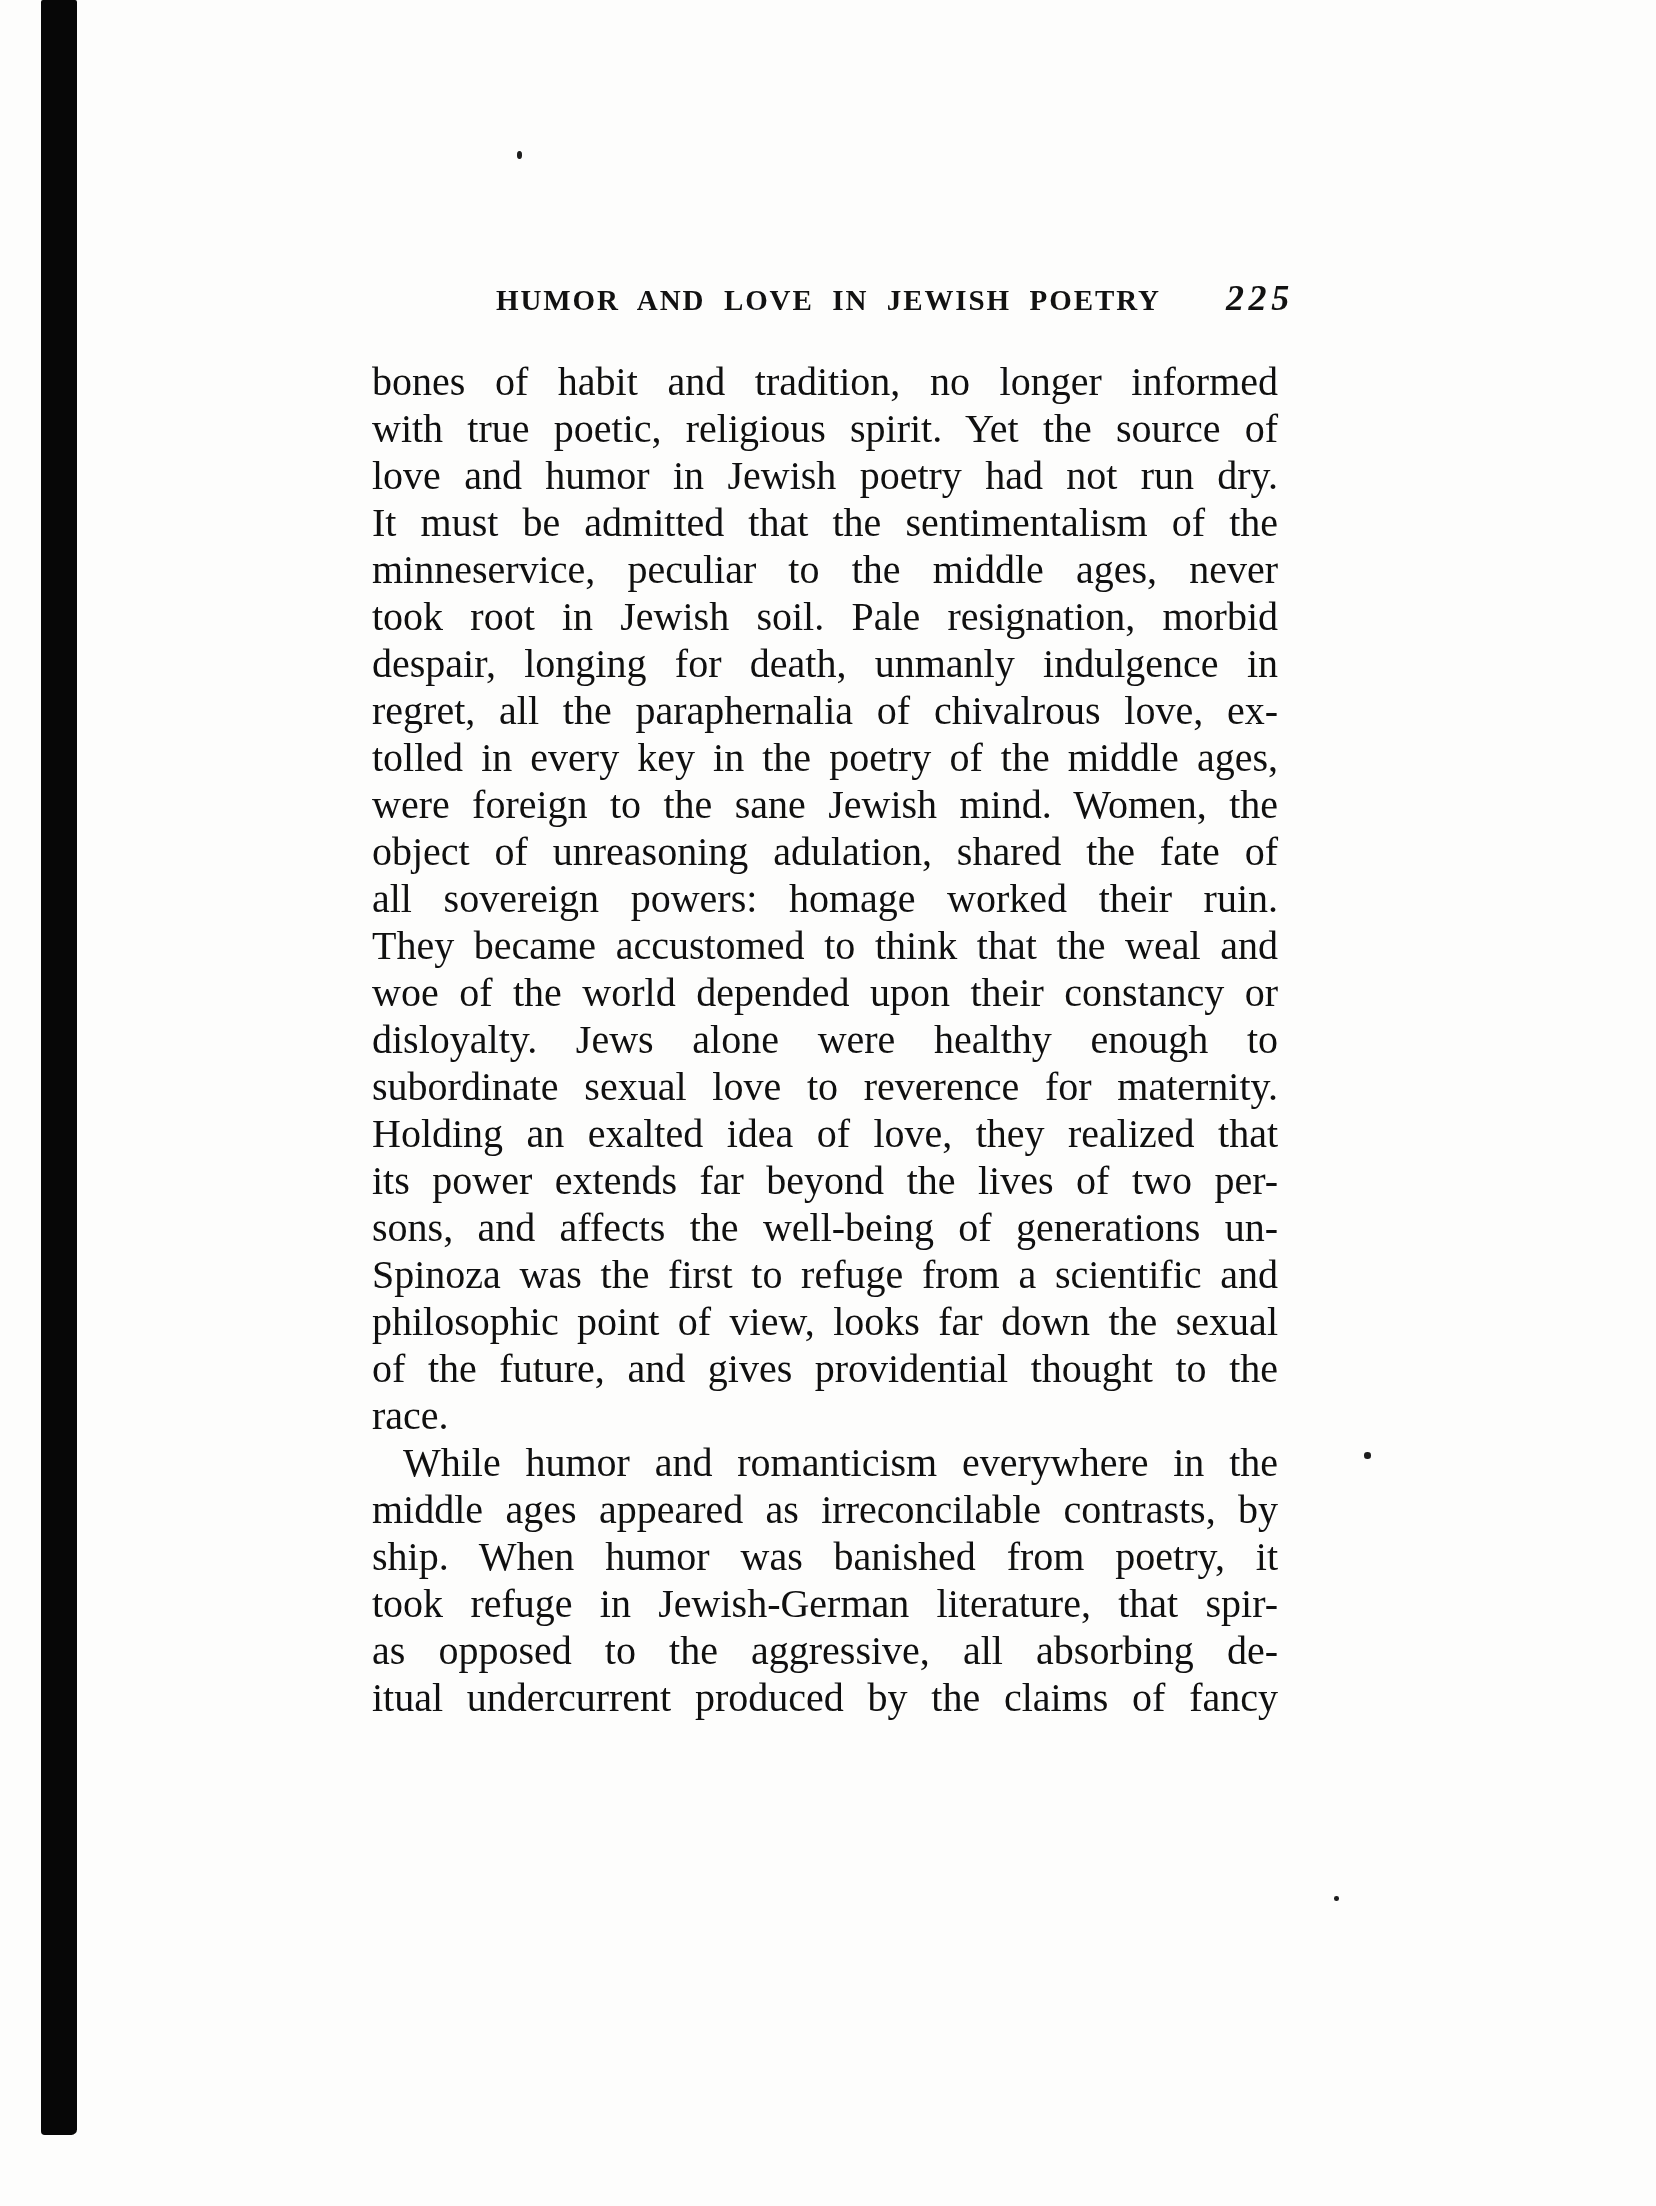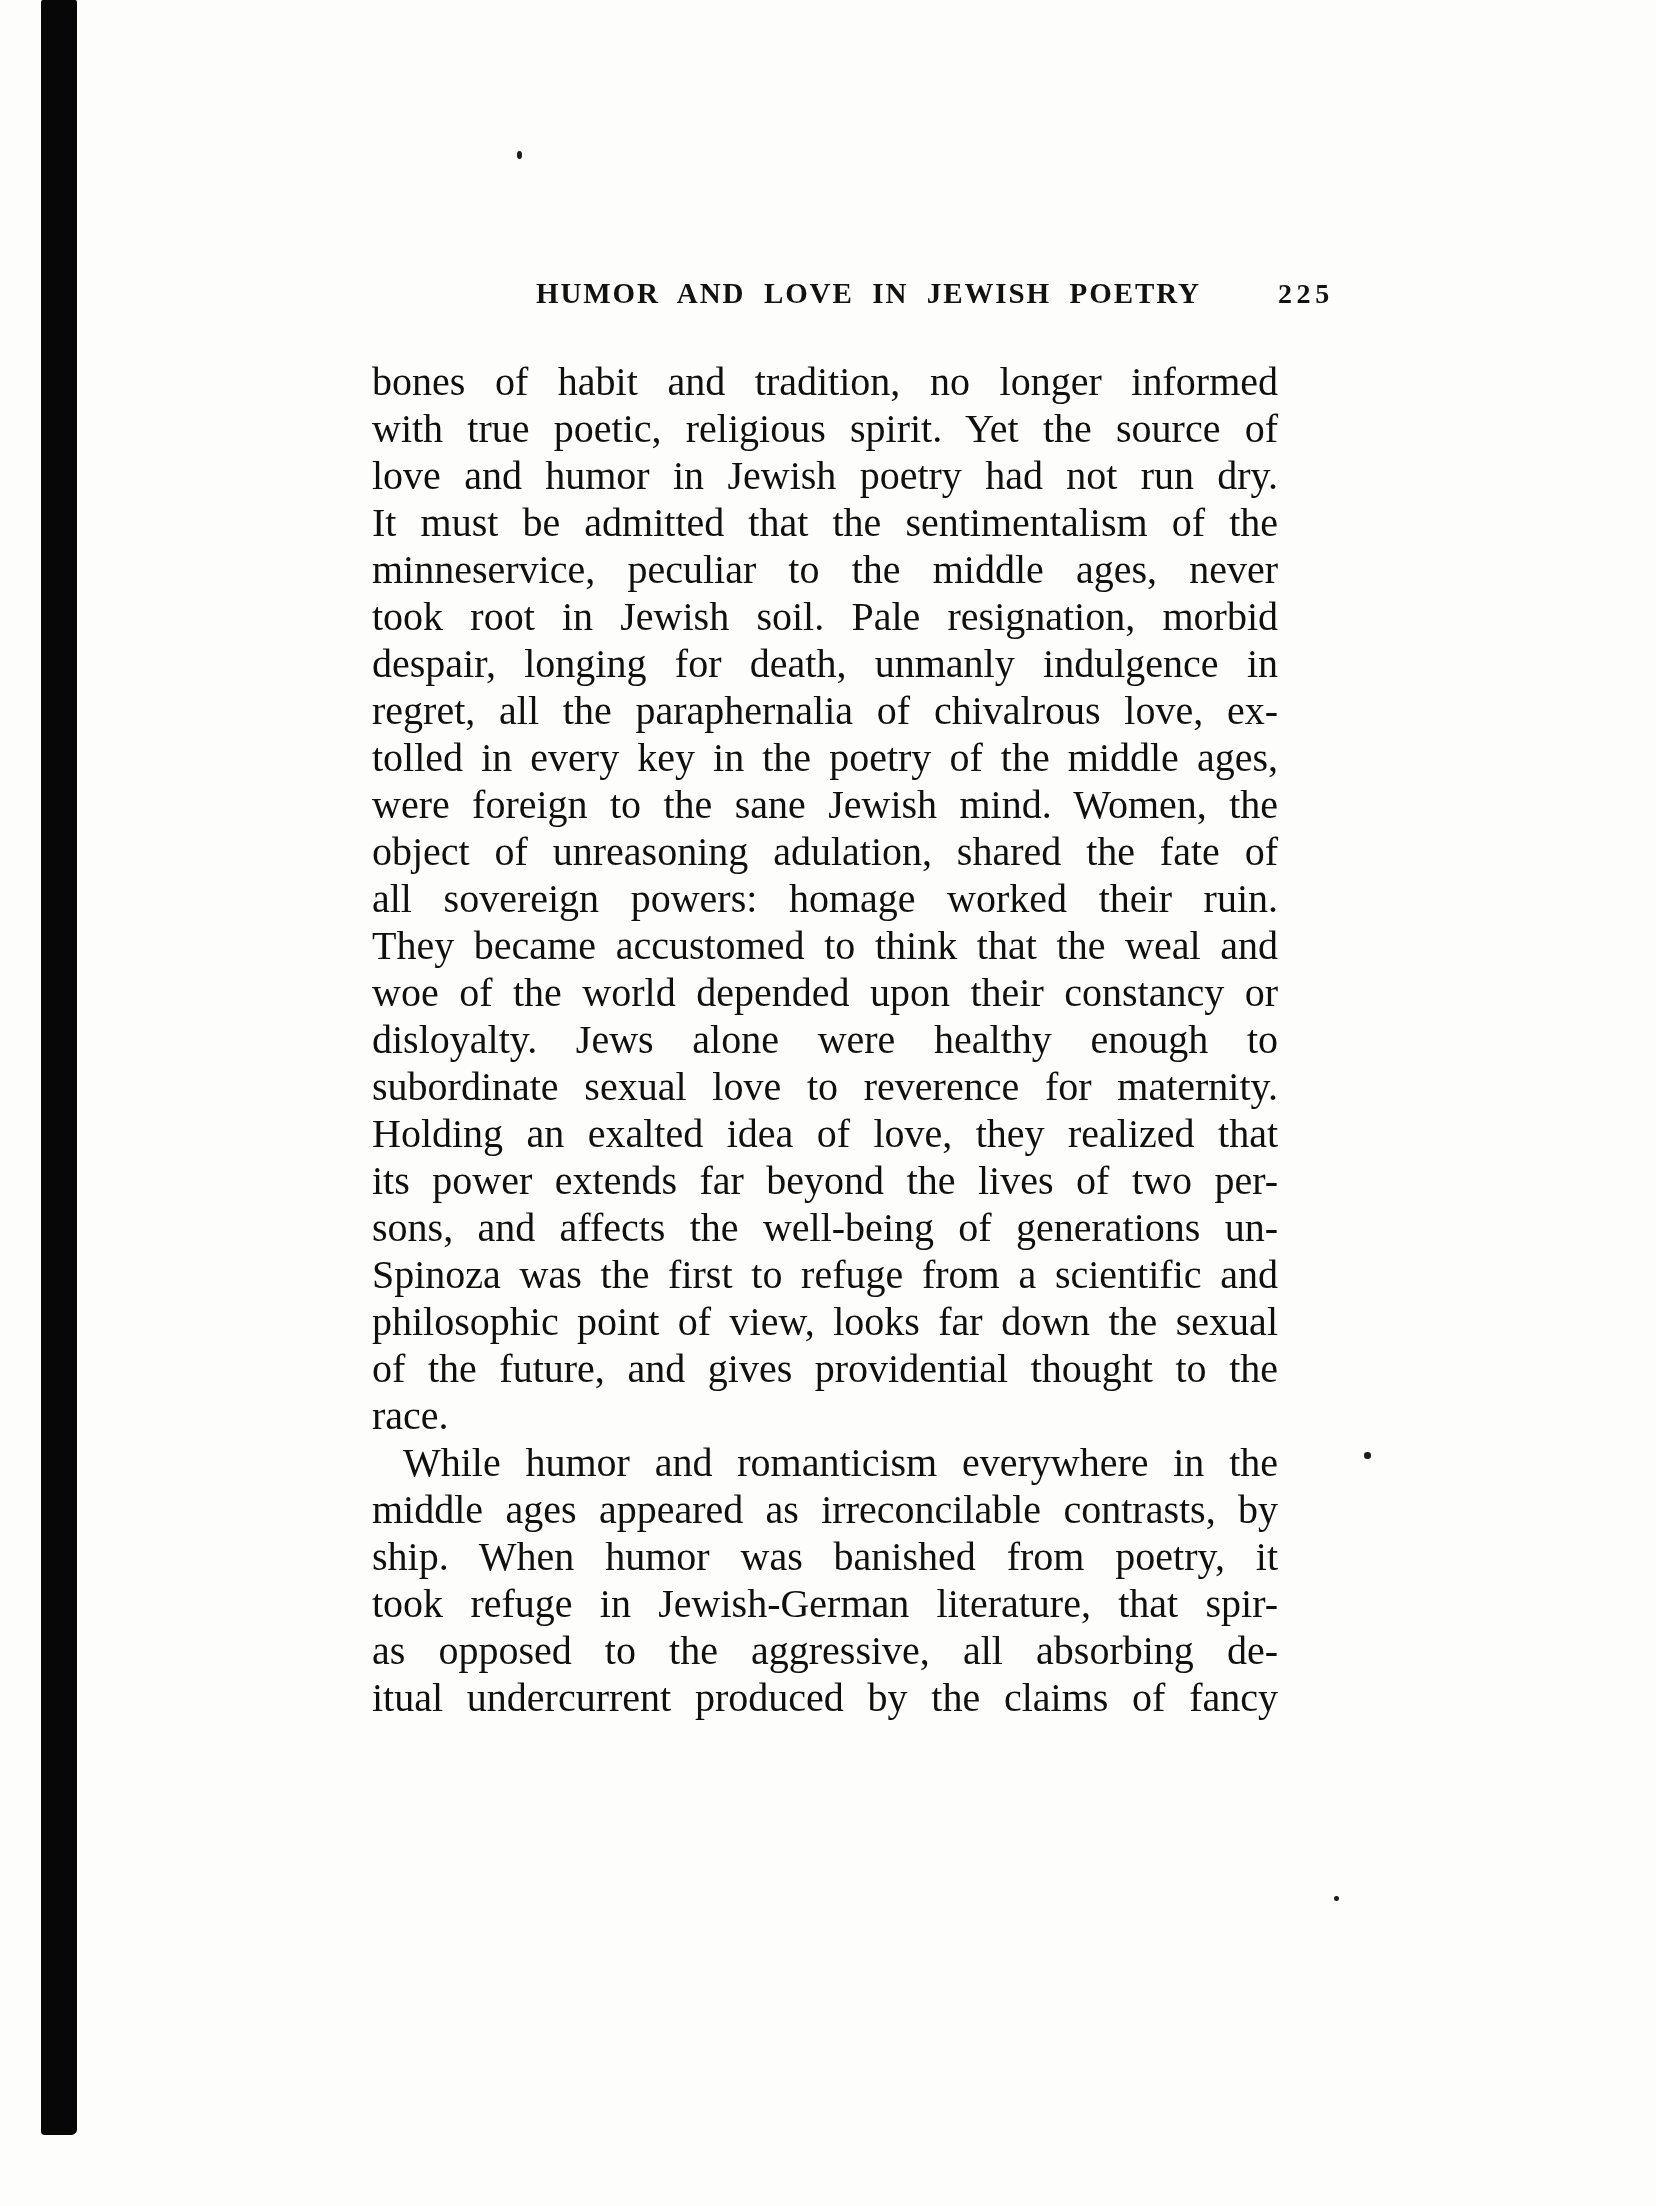--- a/index.html
+++ b/index.html
@@ -32,31 +32,31 @@
   .header {
     position: absolute;
     left: 496px;
     top: 277px;
     width: 798px;
     display: flex;
     justify-content: space-between;
     align-items: baseline;
     color: #121212;
     font-weight: bold;
-    margin-left: 40px;
   }
   .header .title {
     font-size: 29px;
     letter-spacing: 1.9px;
     word-spacing: 9.4px;
     white-space: nowrap;
   }
   .header .pageno {
-    font-size: 28px;
+    font-size: 36px;
     letter-spacing: 4.7px;
+    font-style: italic;
   }
   .body-text {
     position: absolute;
     left: 372px;
     top: 358px;
     width: 906px;
     font-size: 40px;
     line-height: 47px;
     color: #101010;
   }

